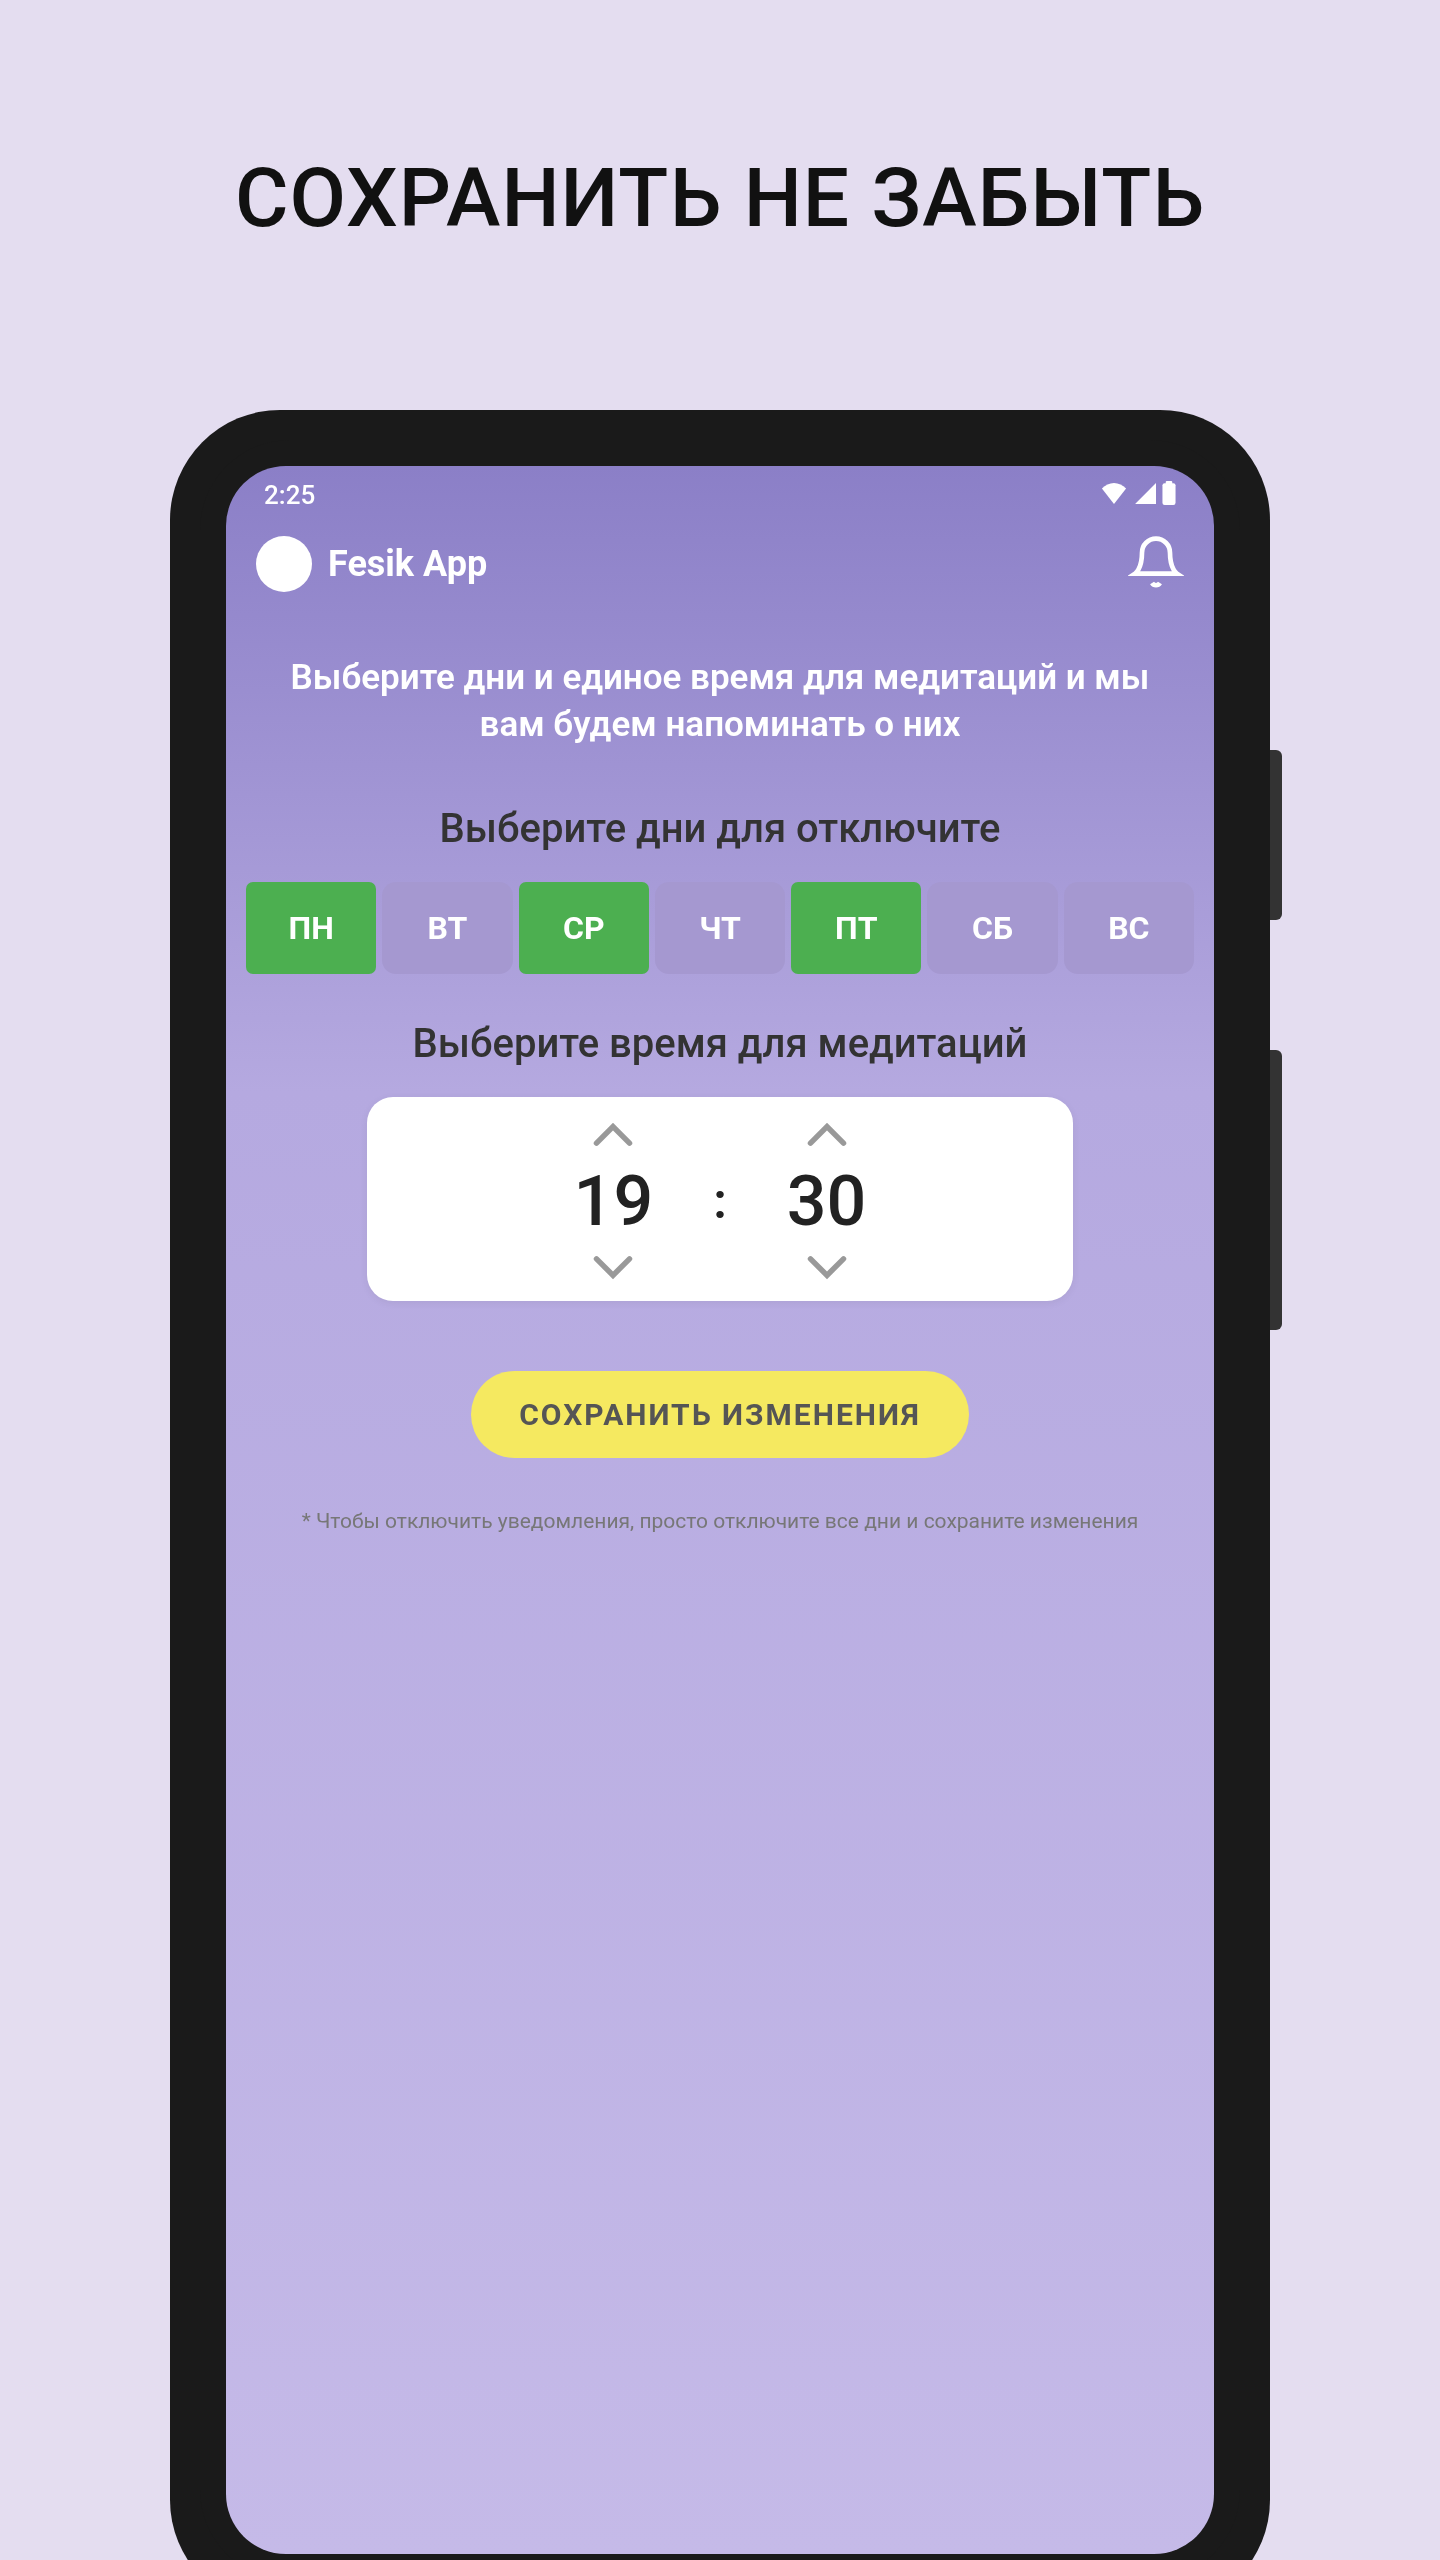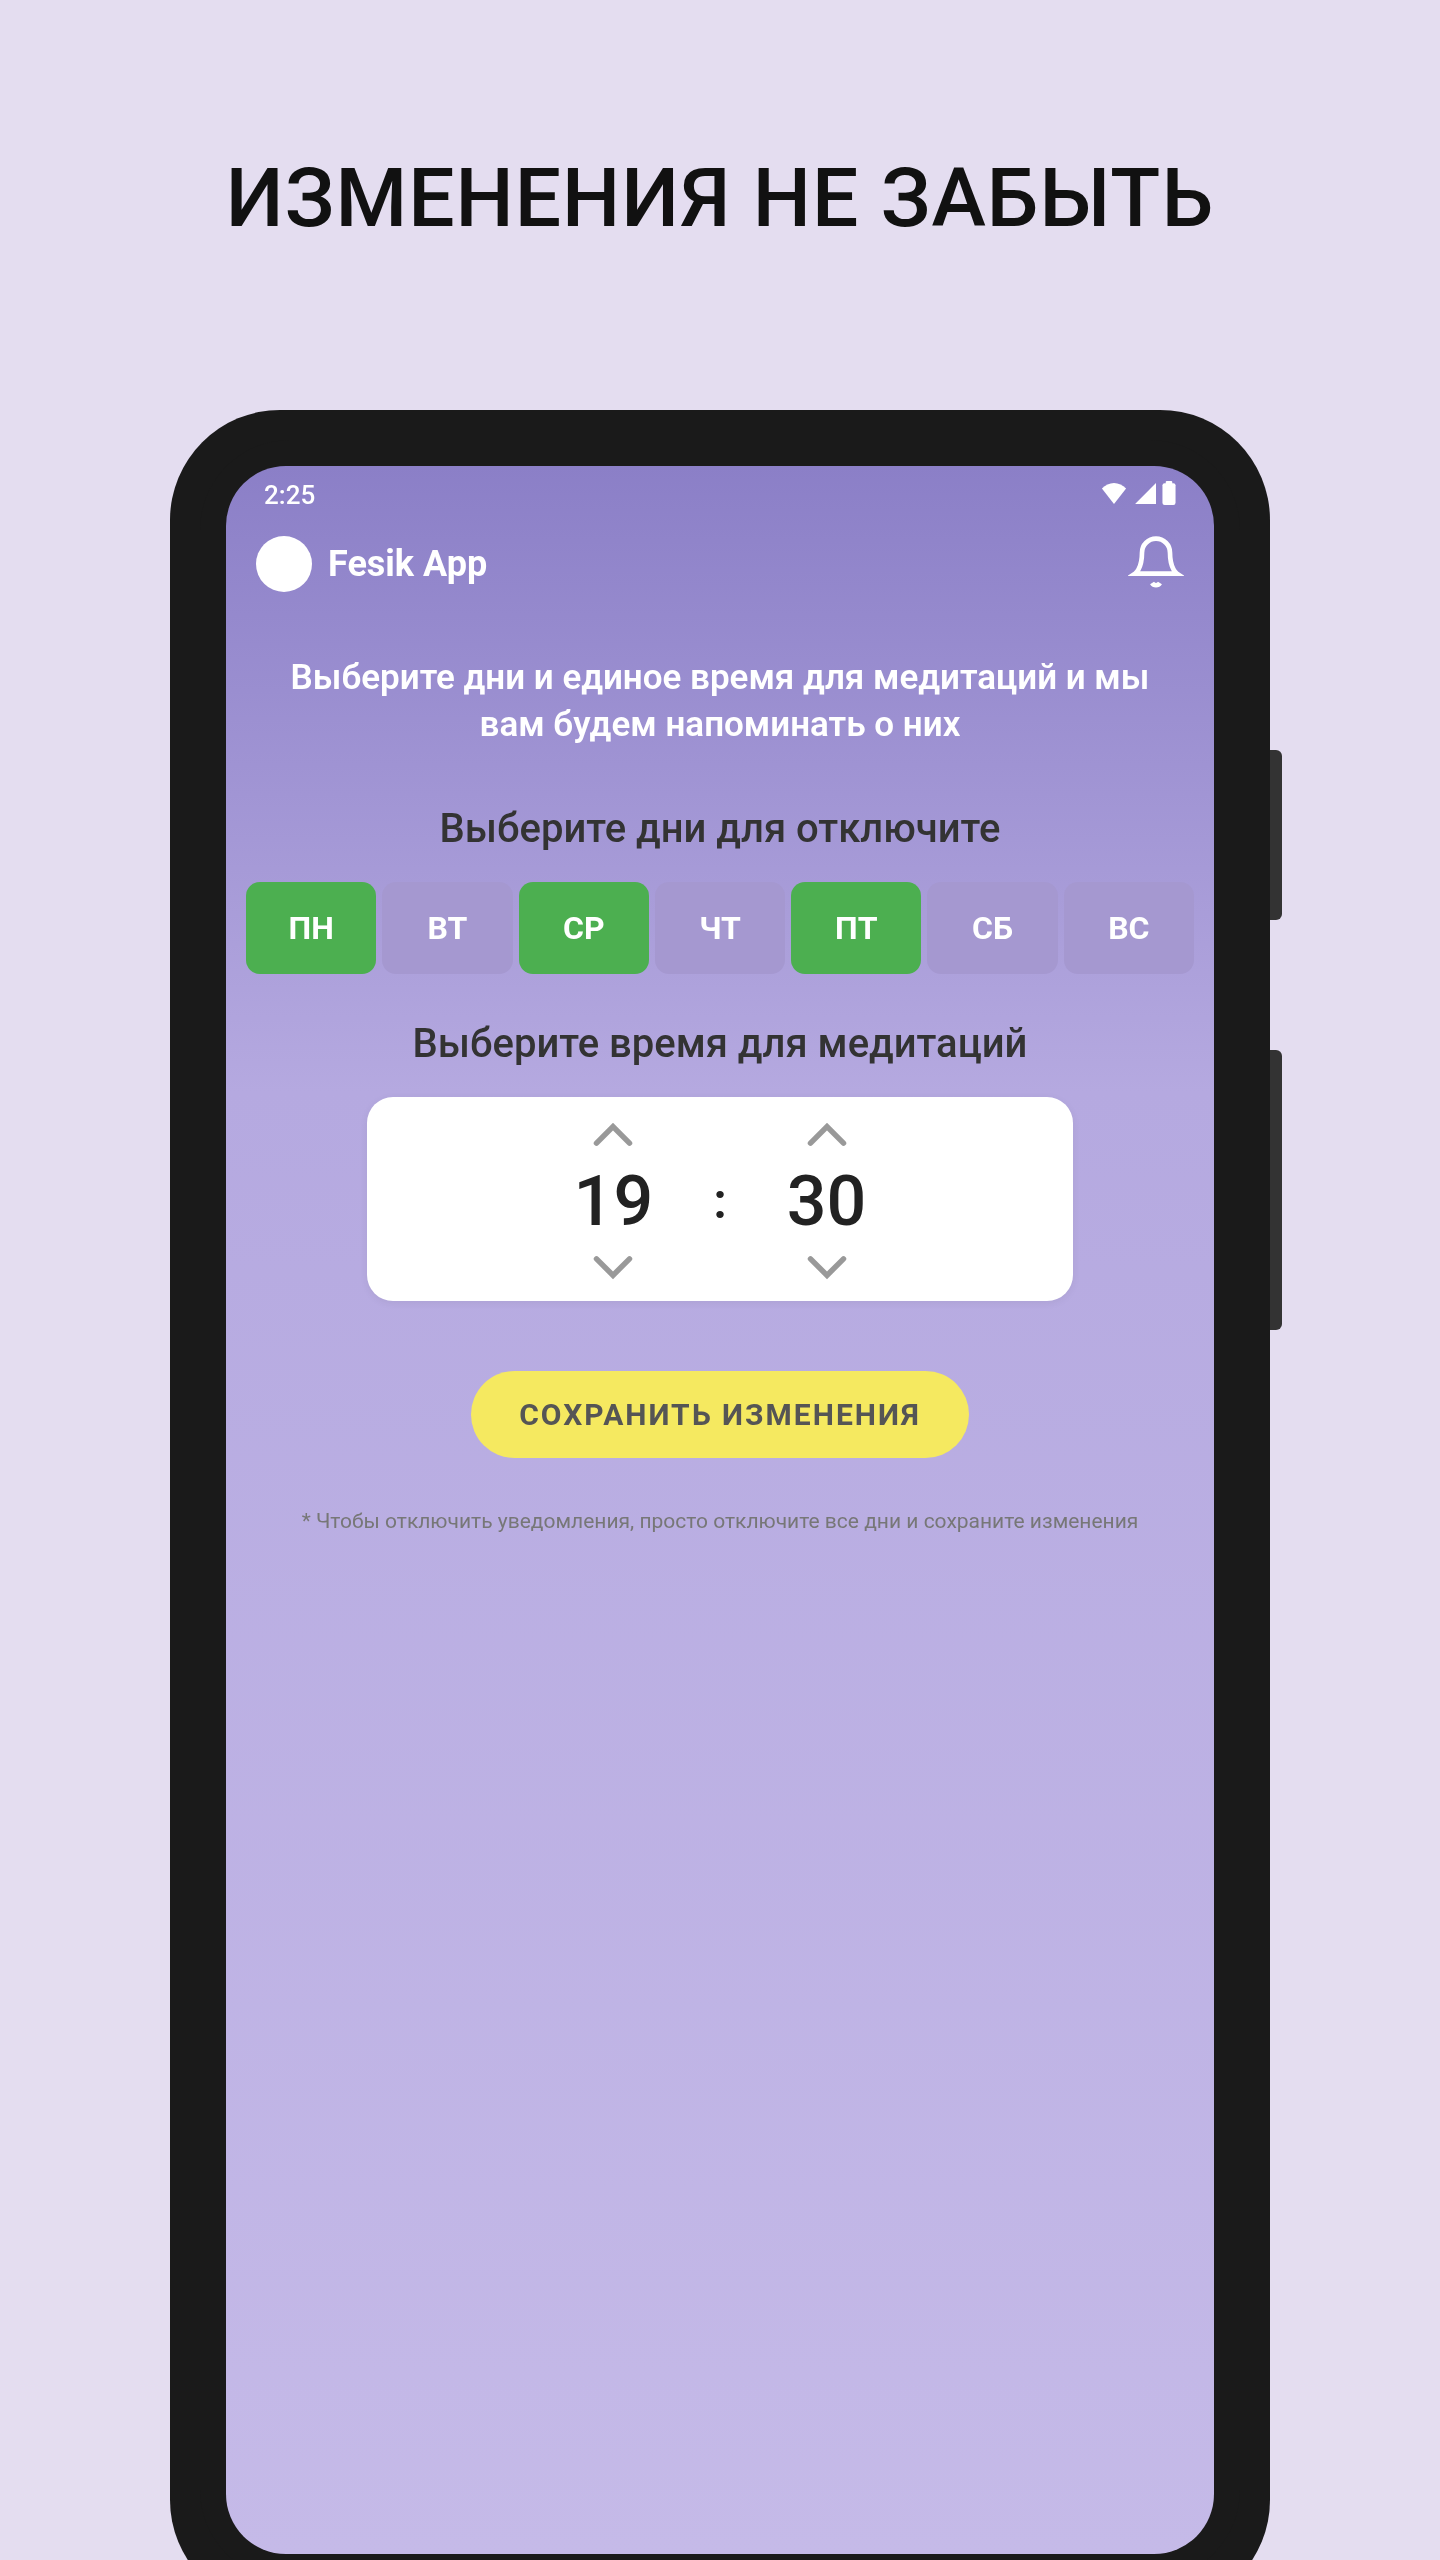--- a/index.html
+++ b/index.html
@@ -159,21 +159,21 @@
     height: 92px;
     border-radius: 14px;
     display: flex;
     align-items: center;
     justify-content: center;
     font-size: 32px;
     font-weight: 700;
     color: #fff;
     cursor: pointer;
   }
-  .day-on { background: #4CAF50; }
+  .day-on { background: #4CAF50; border-radius: 7px; }
   .day-off { background: #A598D0; }
   .time-picker {
     background: #fff;
     border-radius: 26px;
     margin: 30px auto 0;
     width: 706px;
     padding: 22px 40px 18px;
     display: flex;
     align-items: center;
     justify-content: center;
@@ -221,21 +221,21 @@
     color: #777;
     font-size: 21px;
     text-align: center;
     padding: 48px 60px 0;
     line-height: 1.5;
   }
 </style>
 </head>
 <body>
 
-<div class="page-title">ИЗМЕНЕНИЯ НЕ ЗАБЫТЬ</div>
+<div class="page-title">СОХРАНИТЬ НЕ ЗАБЫТЬ</div>
 
 <div class="phone-frame">
   <div class="side-button-1"></div>
   <div class="side-button-2"></div>
   <div class="phone-inner">
     <div class="sensor-bar">
       <span class="camera-dot"></span>
       <span class="speaker-dot"></span>
       <span class="earpiece"></span>
     </div>

